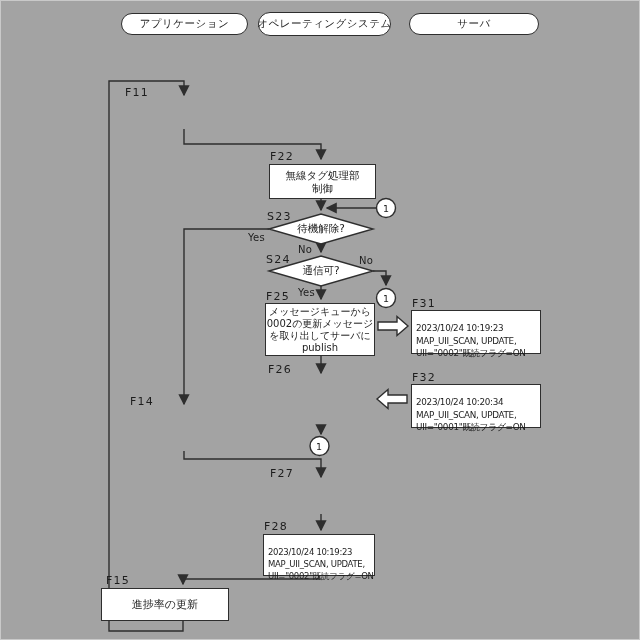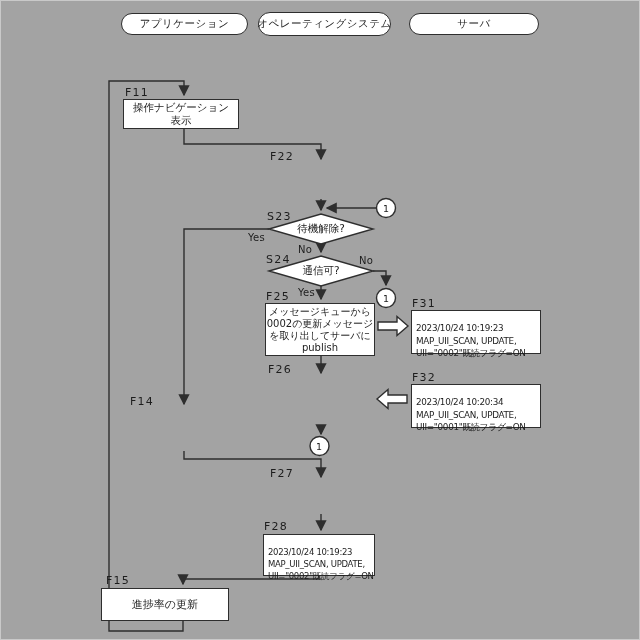--- a/index.html
+++ b/index.html
@@ -88,25 +88,25 @@
   <div class="idlabel" style="left:265px;top:252px">S24</div>
   <div class="idlabel" style="left:265px;top:289px">F25</div>
   <div class="idlabel" style="left:411px;top:296px">F31</div>
   <div class="idlabel" style="left:267px;top:362px">F26</div>
   <div class="idlabel" style="left:411px;top:370px">F32</div>
   <div class="idlabel" style="left:129px;top:394px">F14</div>
   <div class="idlabel" style="left:269px;top:466px">F27</div>
   <div class="idlabel" style="left:263px;top:519px">F28</div>
   <div class="idlabel" style="left:105px;top:573px">F15</div>
 
-  <div class="box" style="left:122px;top:98px;width:116px;height:30px">
-    <div>操作ナビゲーション</div>
-    <div>表示</div>
+
+  <div class="box" style="left:268px;top:163px;width:107px;height:35px">
+    <div>無線タグ処理部</div>
+    <div>制御</div>
   </div>
-
 
   <div class="box" style="left:264px;top:302px;width:110px;height:53px;font-size:10px">
     <div>メッセージキューから</div>
     <div>0002の更新メッセージ</div>
     <div>を取り出してサーバに</div>
     <div>publish</div>
   </div>
 
   <div class="box data" style="left:410px;top:309px;width:130px;height:44px">
     <div>2023/10/24 10:19:23</div>

